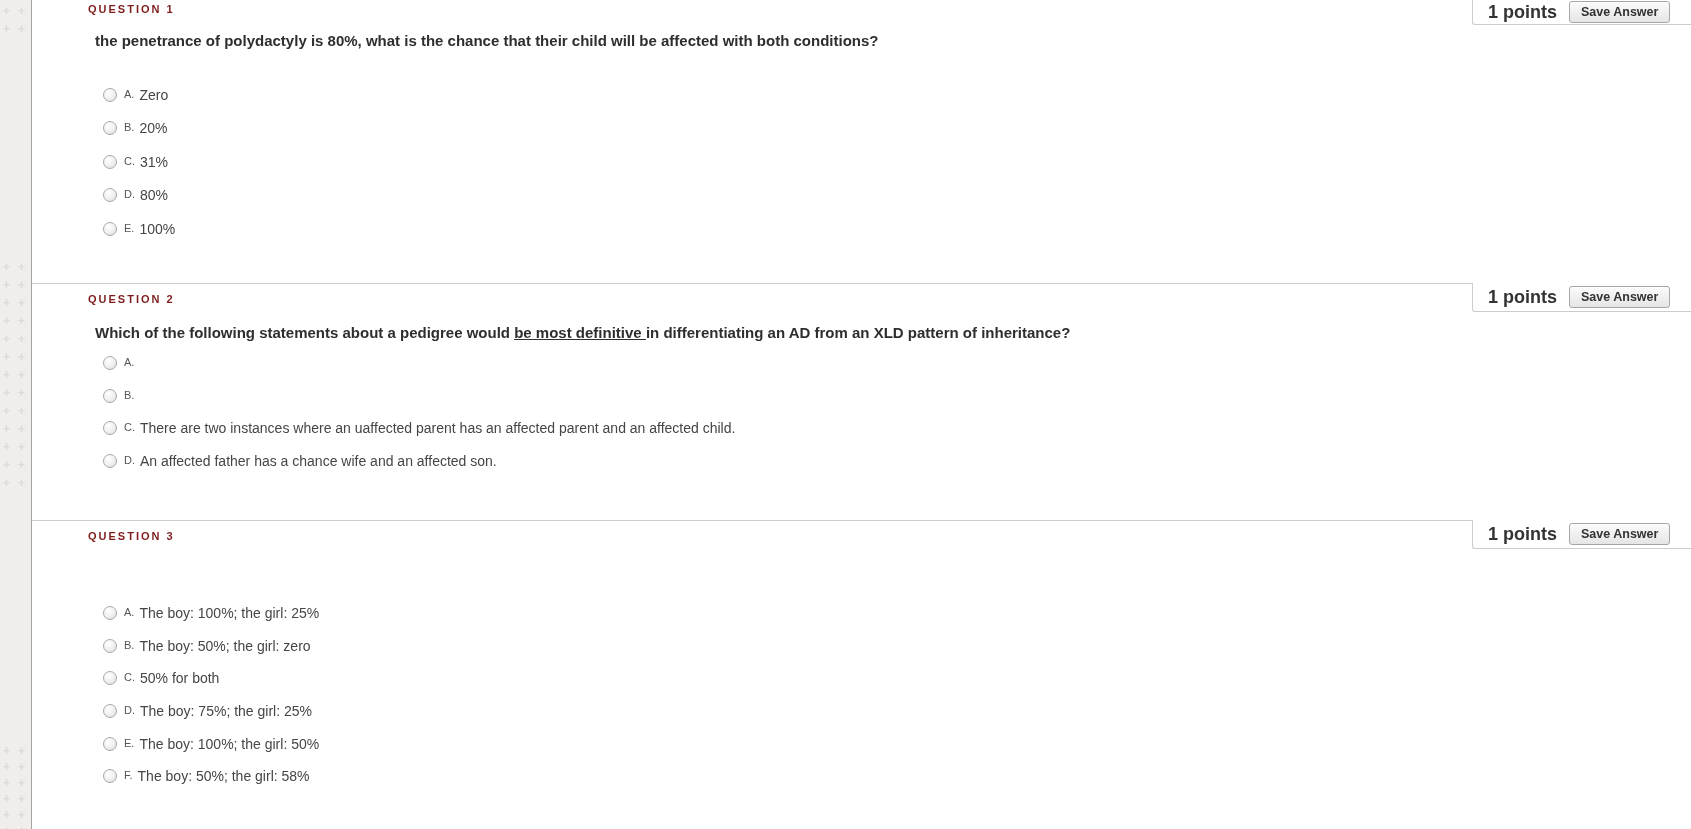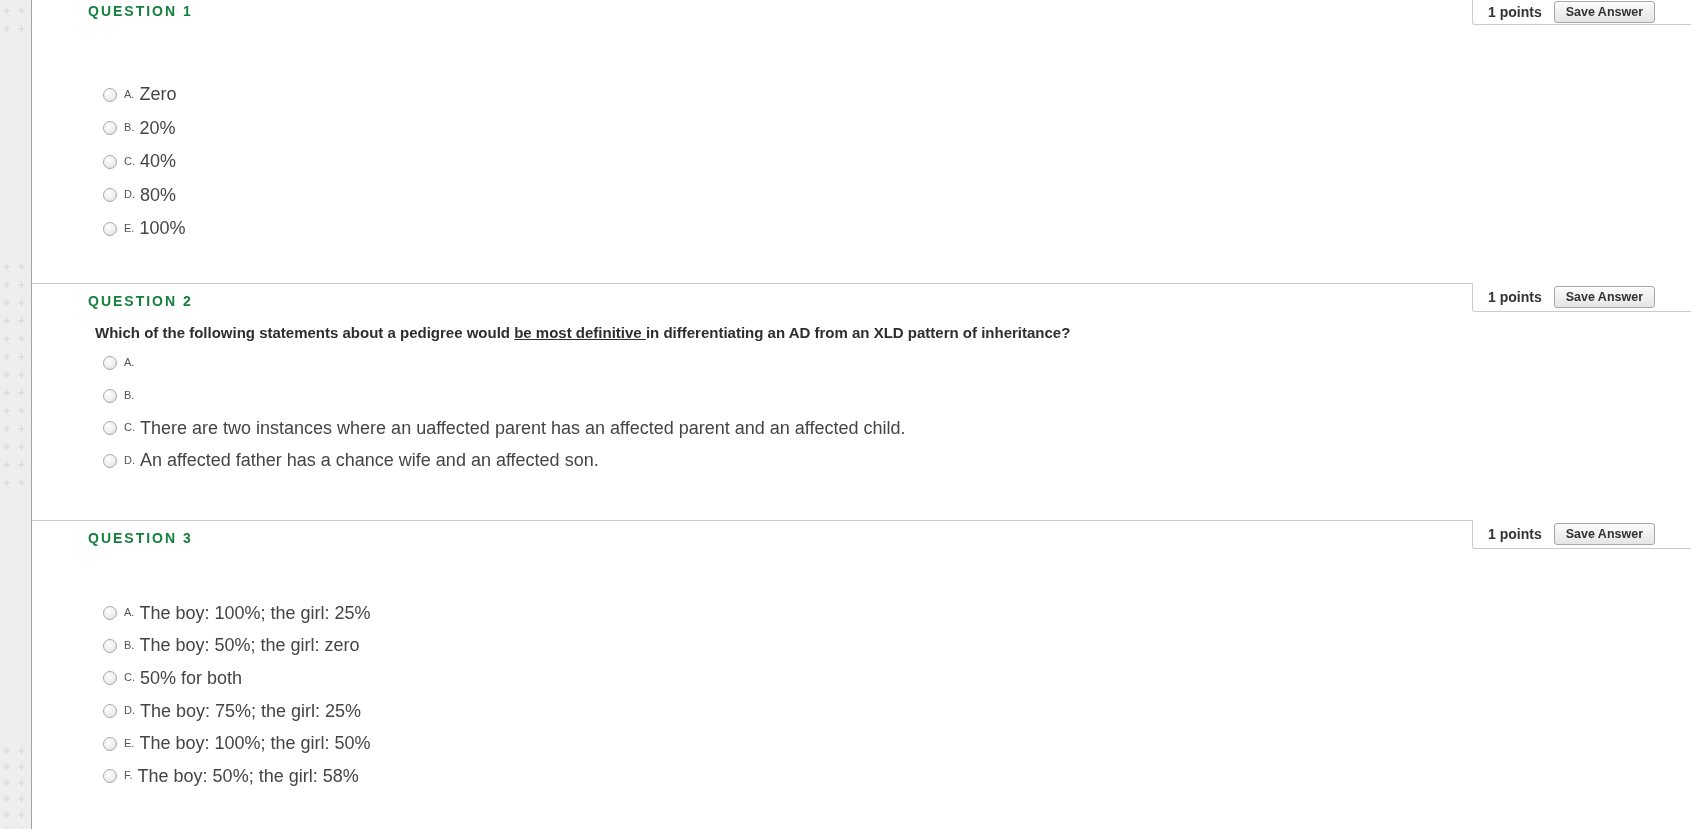--- a/index.html
+++ b/index.html
@@ -21,33 +21,33 @@
   .content{position:absolute;left:32px;top:0;right:0;bottom:0;}
   .question{position:absolute;left:0;right:0;}
   .divider{position:absolute;top:0;left:0;width:1440px;border-top:1px solid #cccccc;}
   .points-box{
     position:absolute;left:1440px;top:0;width:260px;
     border-left:1px solid #cccccc;border-bottom:1px solid #cccccc;
     border-bottom-left-radius:3px;
     display:flex;align-items:center;padding-left:15px;box-sizing:border-box;
     background:#ffffff;
   }
-  .points{font-size:14px;font-weight:bold;color:#333333;white-space:nowrap;text-align:right;}
+  .points{font-size:18px;font-weight:bold;color:#333333;white-space:nowrap;text-align:right;}
   .save-btn{
     margin-left:12px;
     font-family:inherit;font-size:12.5px;font-weight:bold;color:#333333;
     background:linear-gradient(#fbfbfb,#e5e5e5);
     border:1px solid #a6a6a6;border-radius:3px;
     padding:3px 11px;line-height:14px;cursor:pointer;
     box-shadow:inset 0 1px 0 #ffffff;
     white-space:nowrap;
   }
   .q-title{
     position:absolute;left:56px;margin:0;
-    font-size:14px;font-weight:bold;letter-spacing:2px;color:#15803d;
+    font-size:11px;font-weight:bold;letter-spacing:2px;color:#7f1d1d;
     white-space:nowrap;
   }
   .q-text{
     position:absolute;left:63px;right:260px;
     font-size:15px;font-weight:bold;color:#2e2e2e;line-height:17px;
   }
   .q-text .u{text-decoration:underline;}
   .options{
     position:absolute;left:71px;right:260px;
     list-style:none;margin:0;padding:0;
@@ -56,21 +56,21 @@
   .radio{
     width:12px;height:12px;border-radius:50%;
     border:1px solid #a9a9a9;box-sizing:content-box;
     background:radial-gradient(circle at 35% 30%, #ffffff 0%, #efefef 55%, #d9d9d9 100%);
     flex:0 0 auto;margin-right:7px;
   }
   .letter{
     font-size:11px;color:#555555;margin-right:5px;
     position:relative;top:-1px;white-space:nowrap;
   }
-  .opt-text{font-size:18px;color:#454545;white-space:nowrap;}
+  .opt-text{font-size:14px;color:#454545;white-space:nowrap;}
 </style>
 </head>
 <body>
 
 <div class="page-strip">
     <span class="plus-mark" style="left: 3px; top: 6px;">+</span>
     <span class="plus-mark" style="left: 18px; top: 6px;">+</span>
     <span class="plus-mark" style="left: 3px; top: 24px;">+</span>
     <span class="plus-mark" style="left: 18px; top: 24px;">+</span>
     <span class="plus-mark" style="left: 3px; top: 262px;">+</span>
@@ -114,38 +114,39 @@
   </div>
 <div class="content" id="content">
   <section class="question" style="top: 0px; height: 283px;">
 
     <div class="points-box" style="top: 0px; height: 25px;">
       <span class="points">1 points</span>
       <button type="button" class="save-btn">Save Answer</button>
     </div>
     <h3 class="q-title" style="top: 3px;">QUESTION 1</h3>
     <div class="q-text" style="top: 32px;">
+        <div>the penetrance of polydactyly is 80%, what is the chance that their child will be affected with both conditions?</div>
       </div>
     <ul class="options" style="top: 78px;">
   <li class="option" style="height: 33.5px;">
     <span class="radio"></span>
     <span class="letter">A.</span>
     <span class="opt-text">Zero</span>
   </li>
 
   <li class="option" style="height: 33.5px;">
     <span class="radio"></span>
     <span class="letter">B.</span>
     <span class="opt-text">20%</span>
   </li>
 
   <li class="option" style="height: 33.5px;">
     <span class="radio"></span>
     <span class="letter">C.</span>
-    <span class="opt-text">40%</span>
+    <span class="opt-text">31%</span>
   </li>
 
   <li class="option" style="height: 33.5px;">
     <span class="radio"></span>
     <span class="letter">D.</span>
     <span class="opt-text">80%</span>
   </li>
 
   <li class="option" style="height: 33.5px;">
     <span class="radio"></span>

